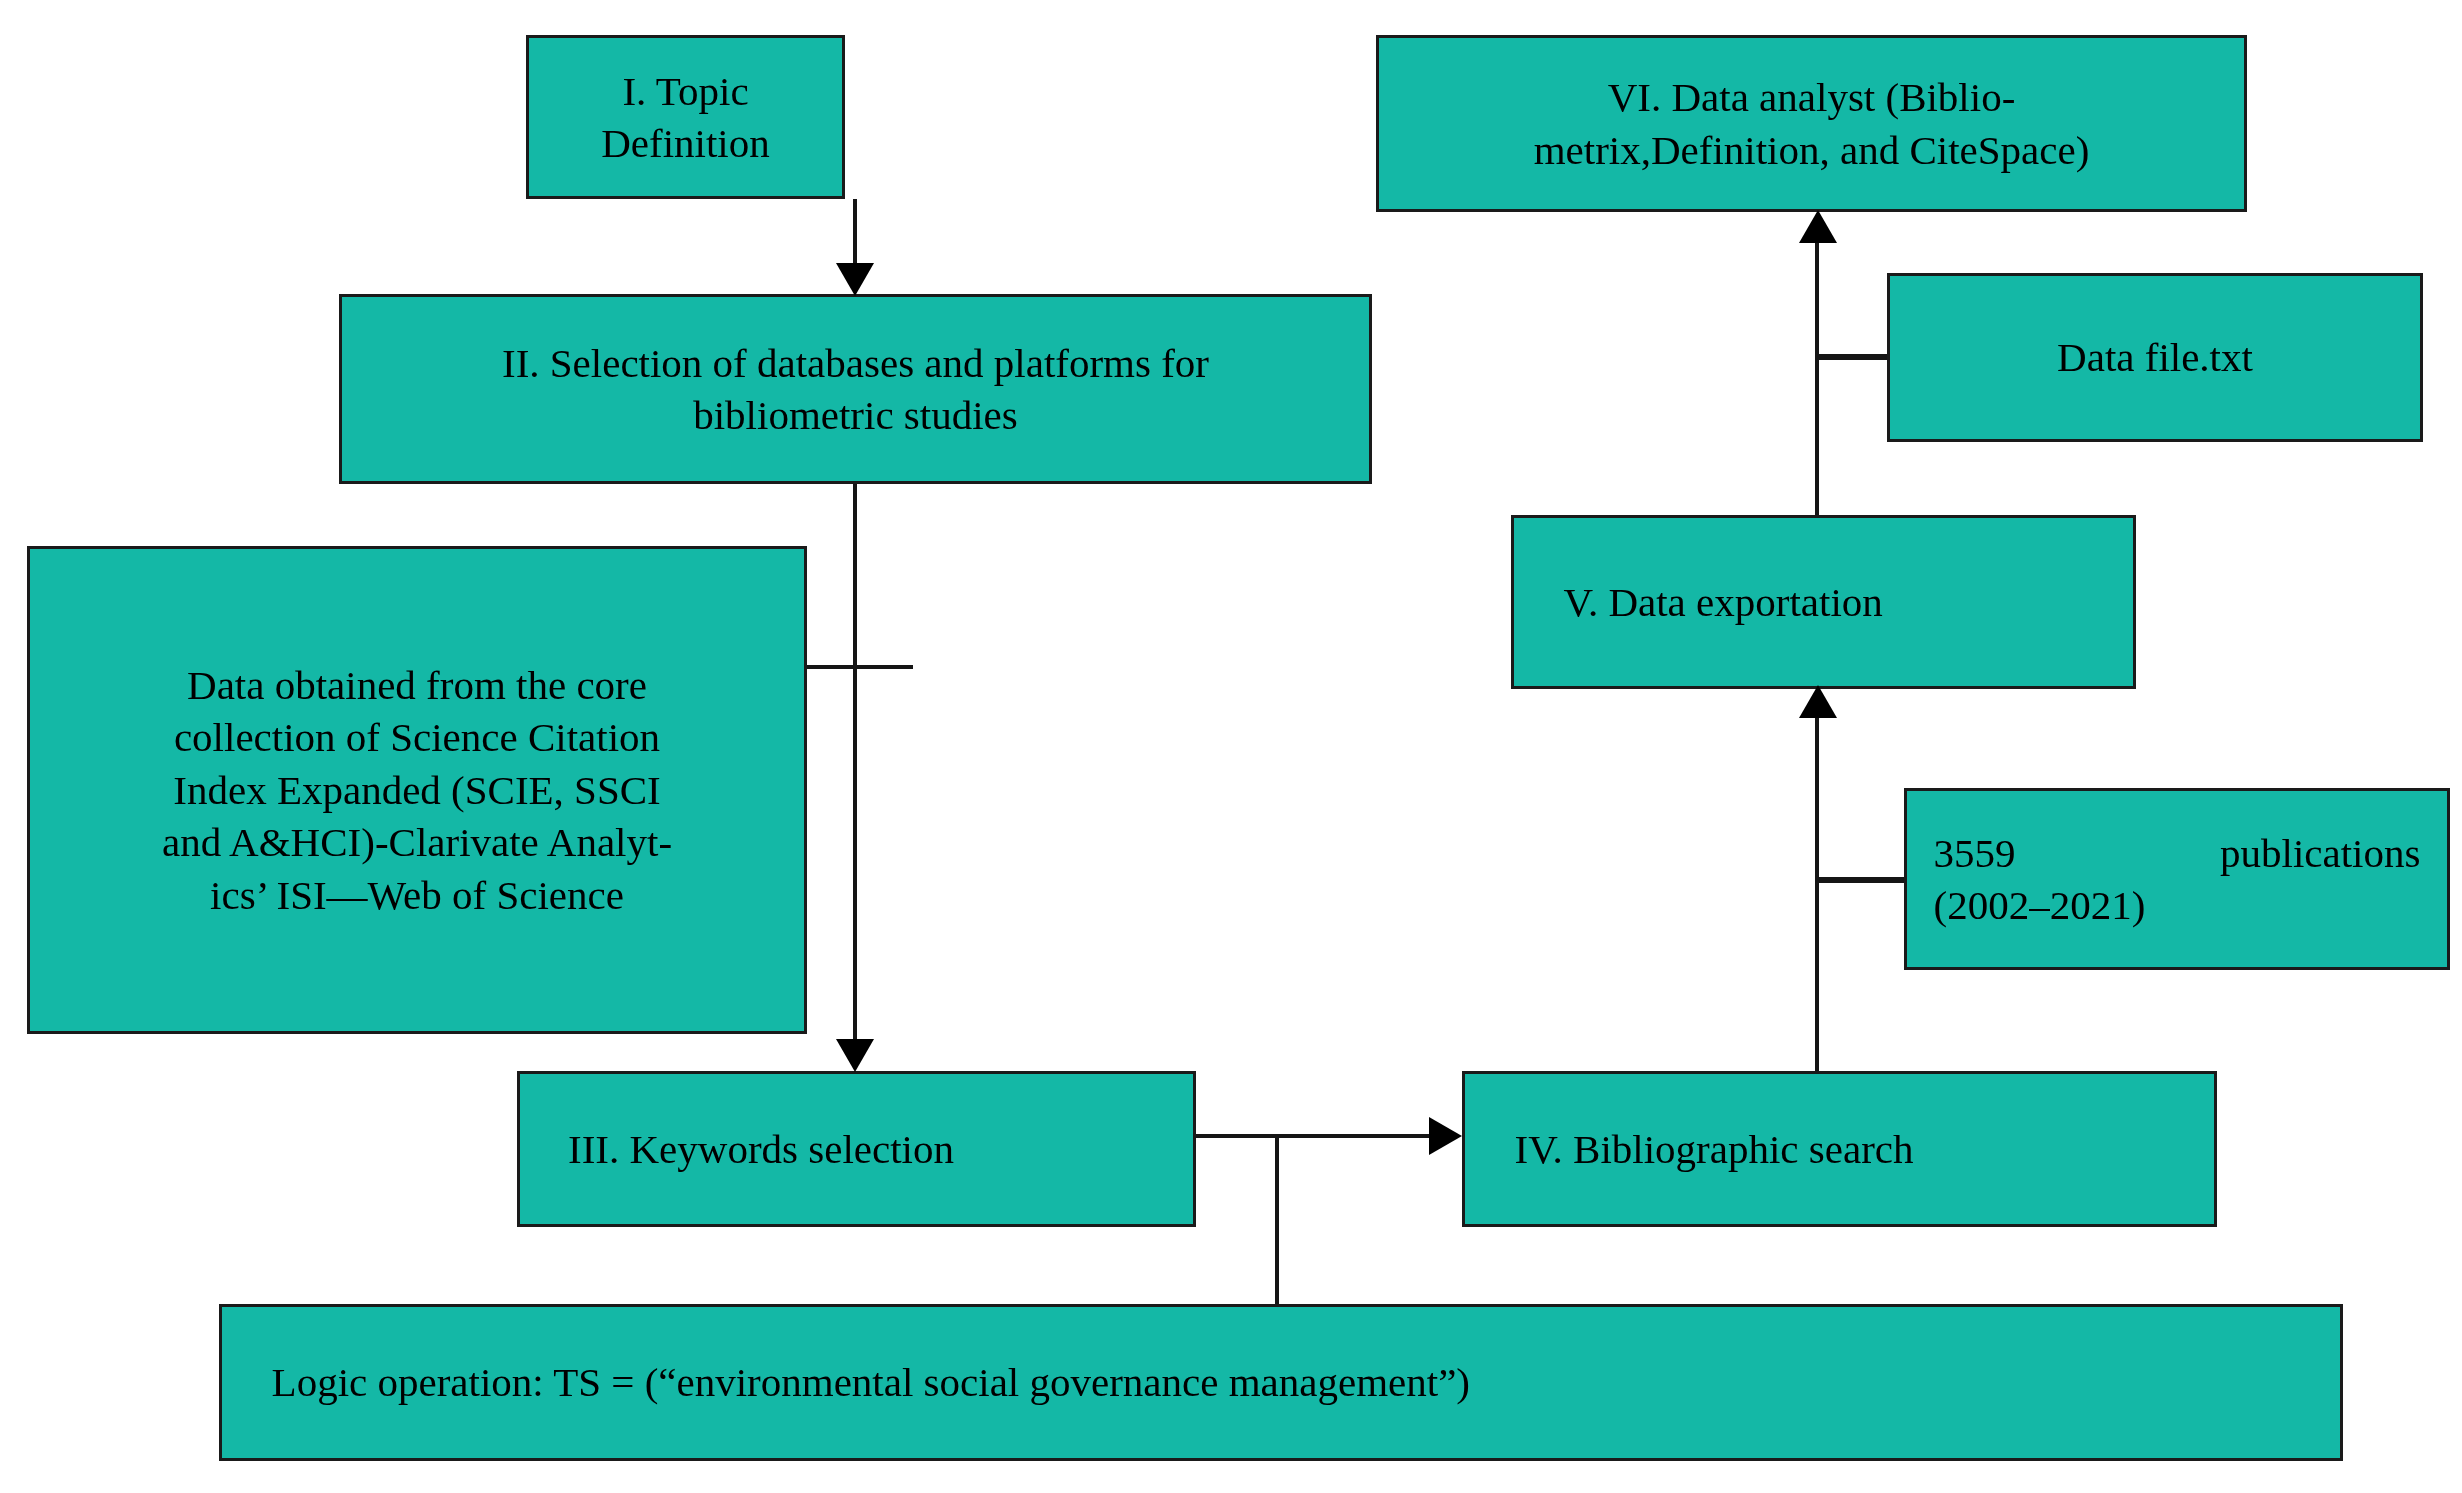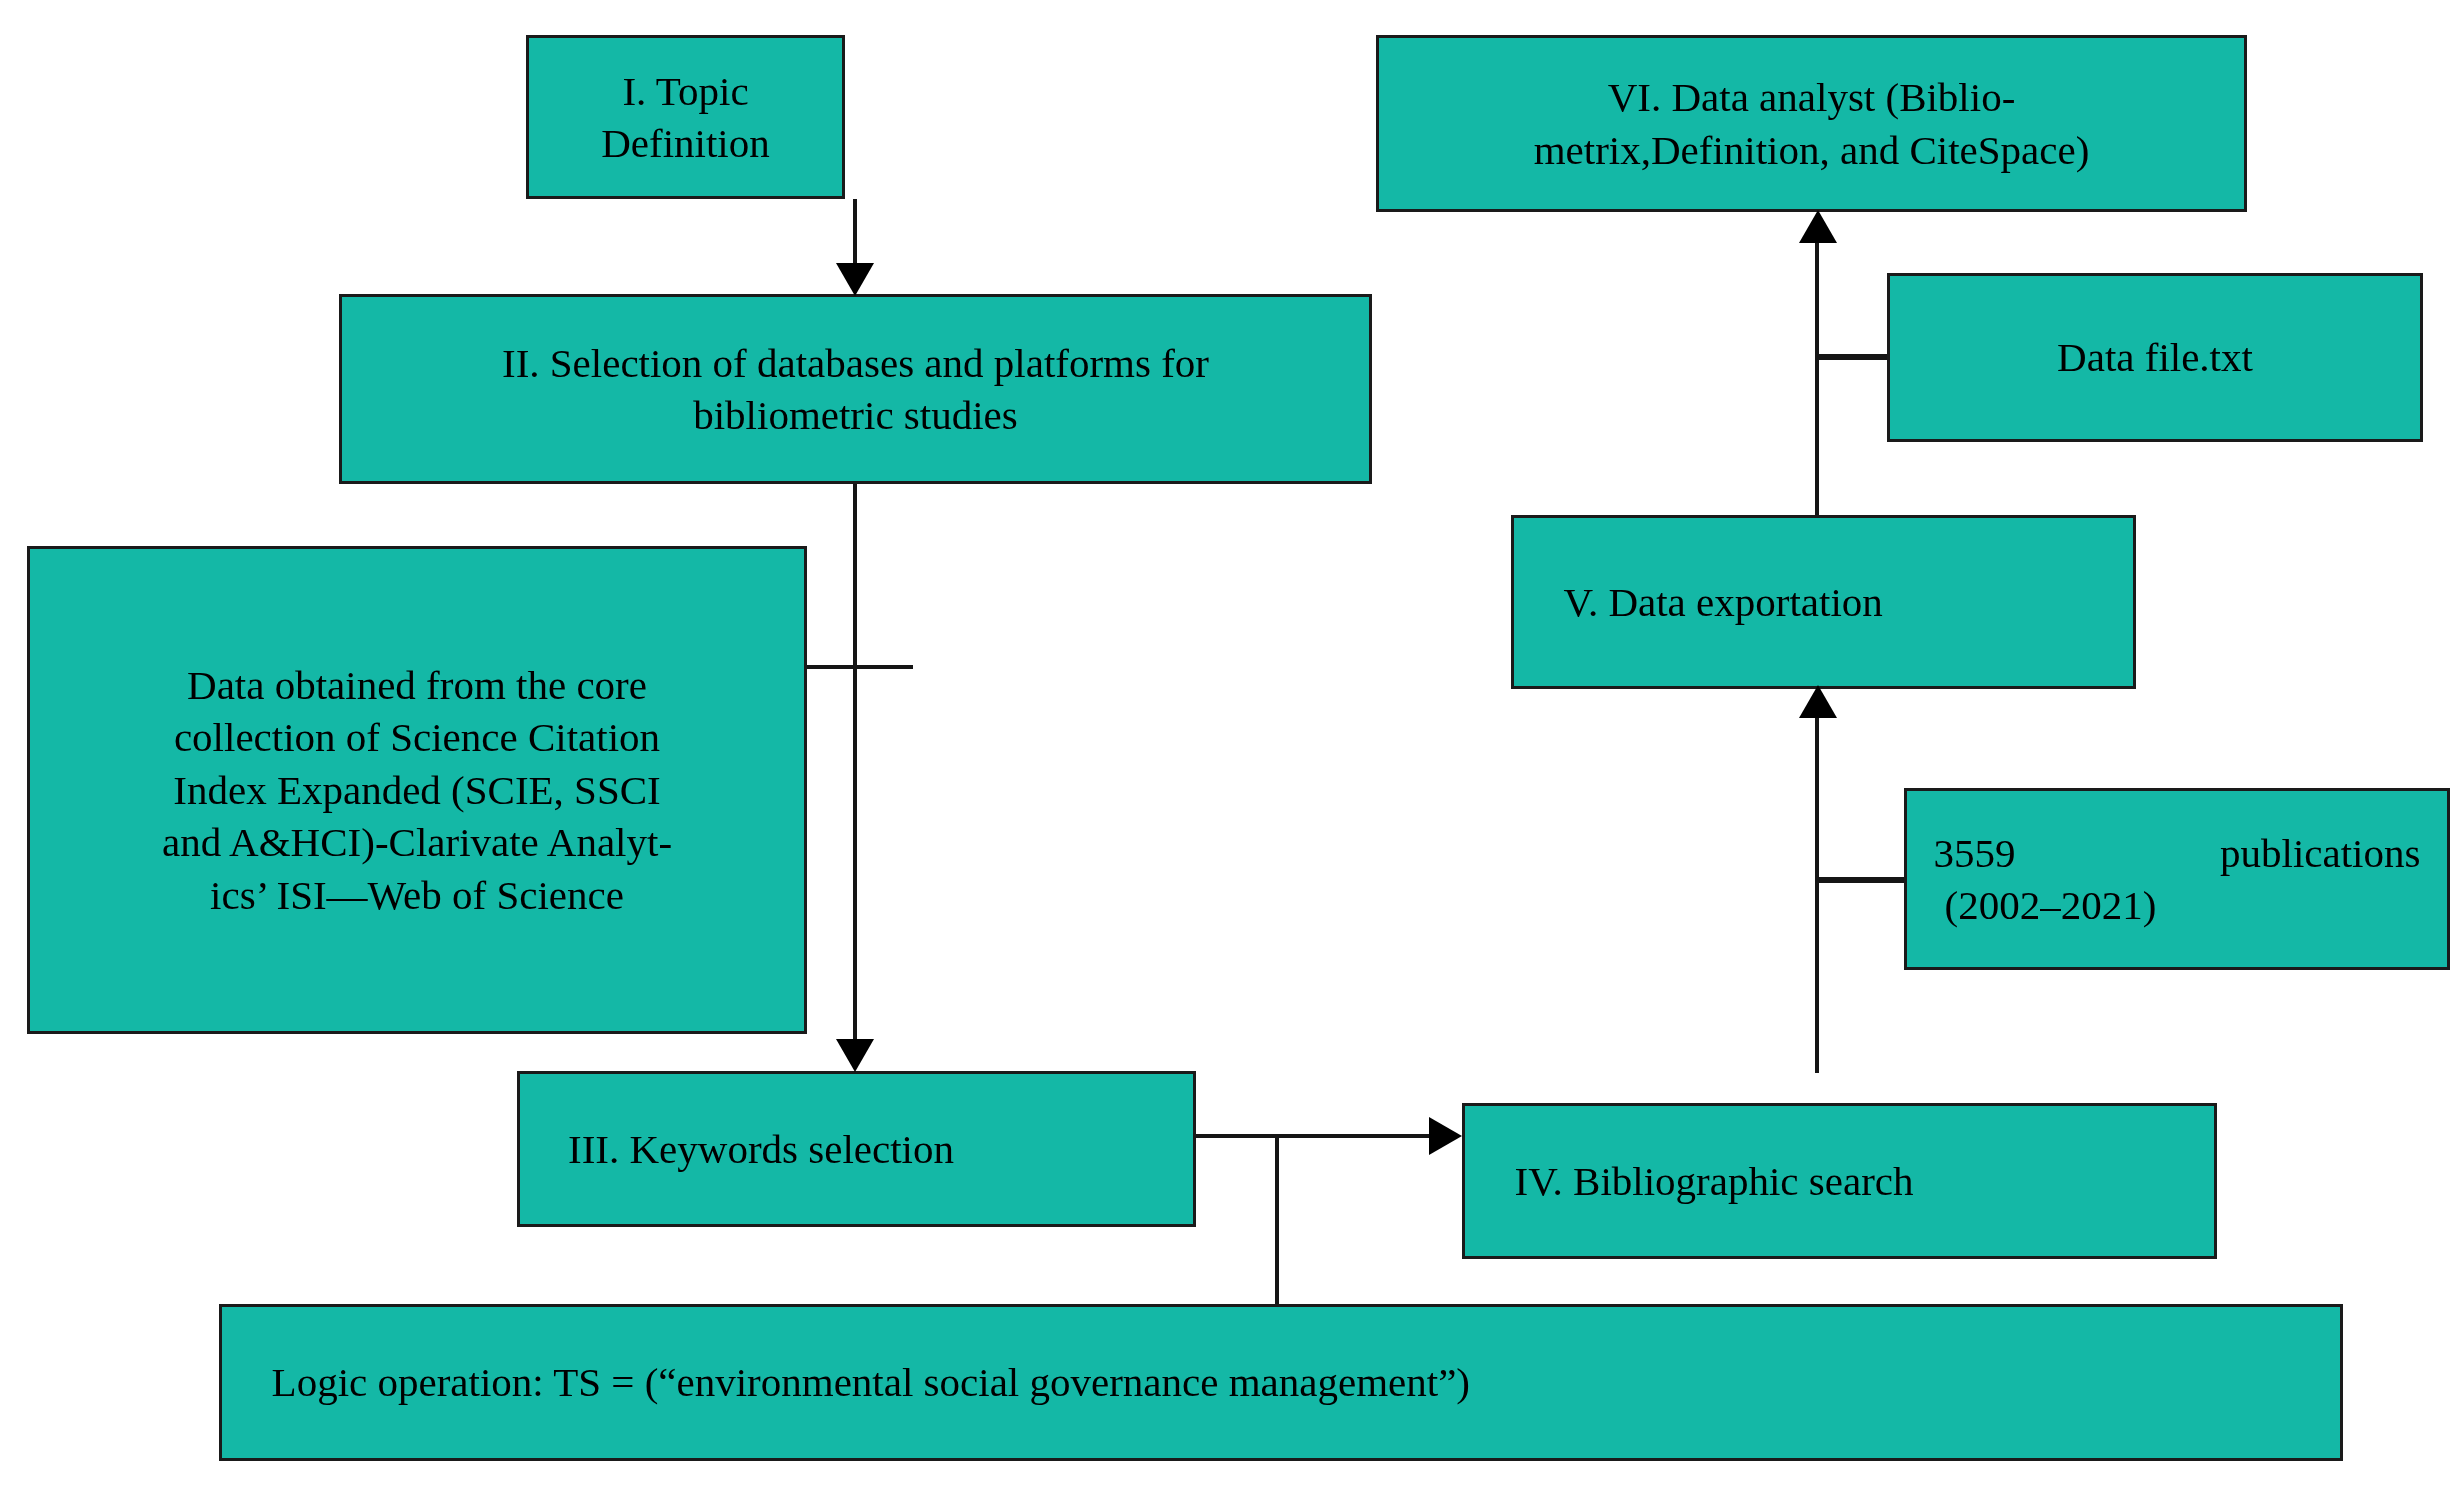--- a/index.html
+++ b/index.html
@@ -43,21 +43,21 @@
     text-align: justify;
     text-align-last: left;
     padding-left: 15px;
     padding-right: 15px;
   }
   .node.justified .line1 {
     display: block;
     text-align: justify;
     text-align-last: justify;
   }
-  .node.justified .line2 { display: block; text-align: left; margin-left: 11px; }
+  .node.justified .line2 { display: block; text-align: left; }
 
   
   .edge {
     position: absolute;
     background: #151515;
     z-index: 2;
   }
   .edge.v { width: 4.1px; }
   .edge.h { height: 4.1px; }
   .edge.thick.h { height: 5.8px; }
@@ -109,21 +109,21 @@
       <span>and A&amp;HCI)-Clarivate Analyt-</span><br>
       <span>ics’ ISI—Web of Science</span>
     </span>
   </div>
 
 
   <div class="node left-align" style="left:517px; top:1071px; width:679px; height:156px;padding-left:10px;">
     <span class="txt">III. Keywords selection</span>
   </div>
 
-  <div class="node left-align" style="left:1462px; top:1071px; width:755px; height:156px;margin-top:32px;">
+  <div class="node left-align" style="left:1462px; top:1071px; width:755px; height:156px;">
     <span class="txt">IV. Bibliographic search</span>
   </div>
 
   <div class="node justified" style="left:1904px; top:788px; width:546px; height:182px;">
     <span class="txt">
       <span class="line1">3559 publications</span>
       <span class="line2">(2002–2021)</span>
     </span>
   </div>
 

